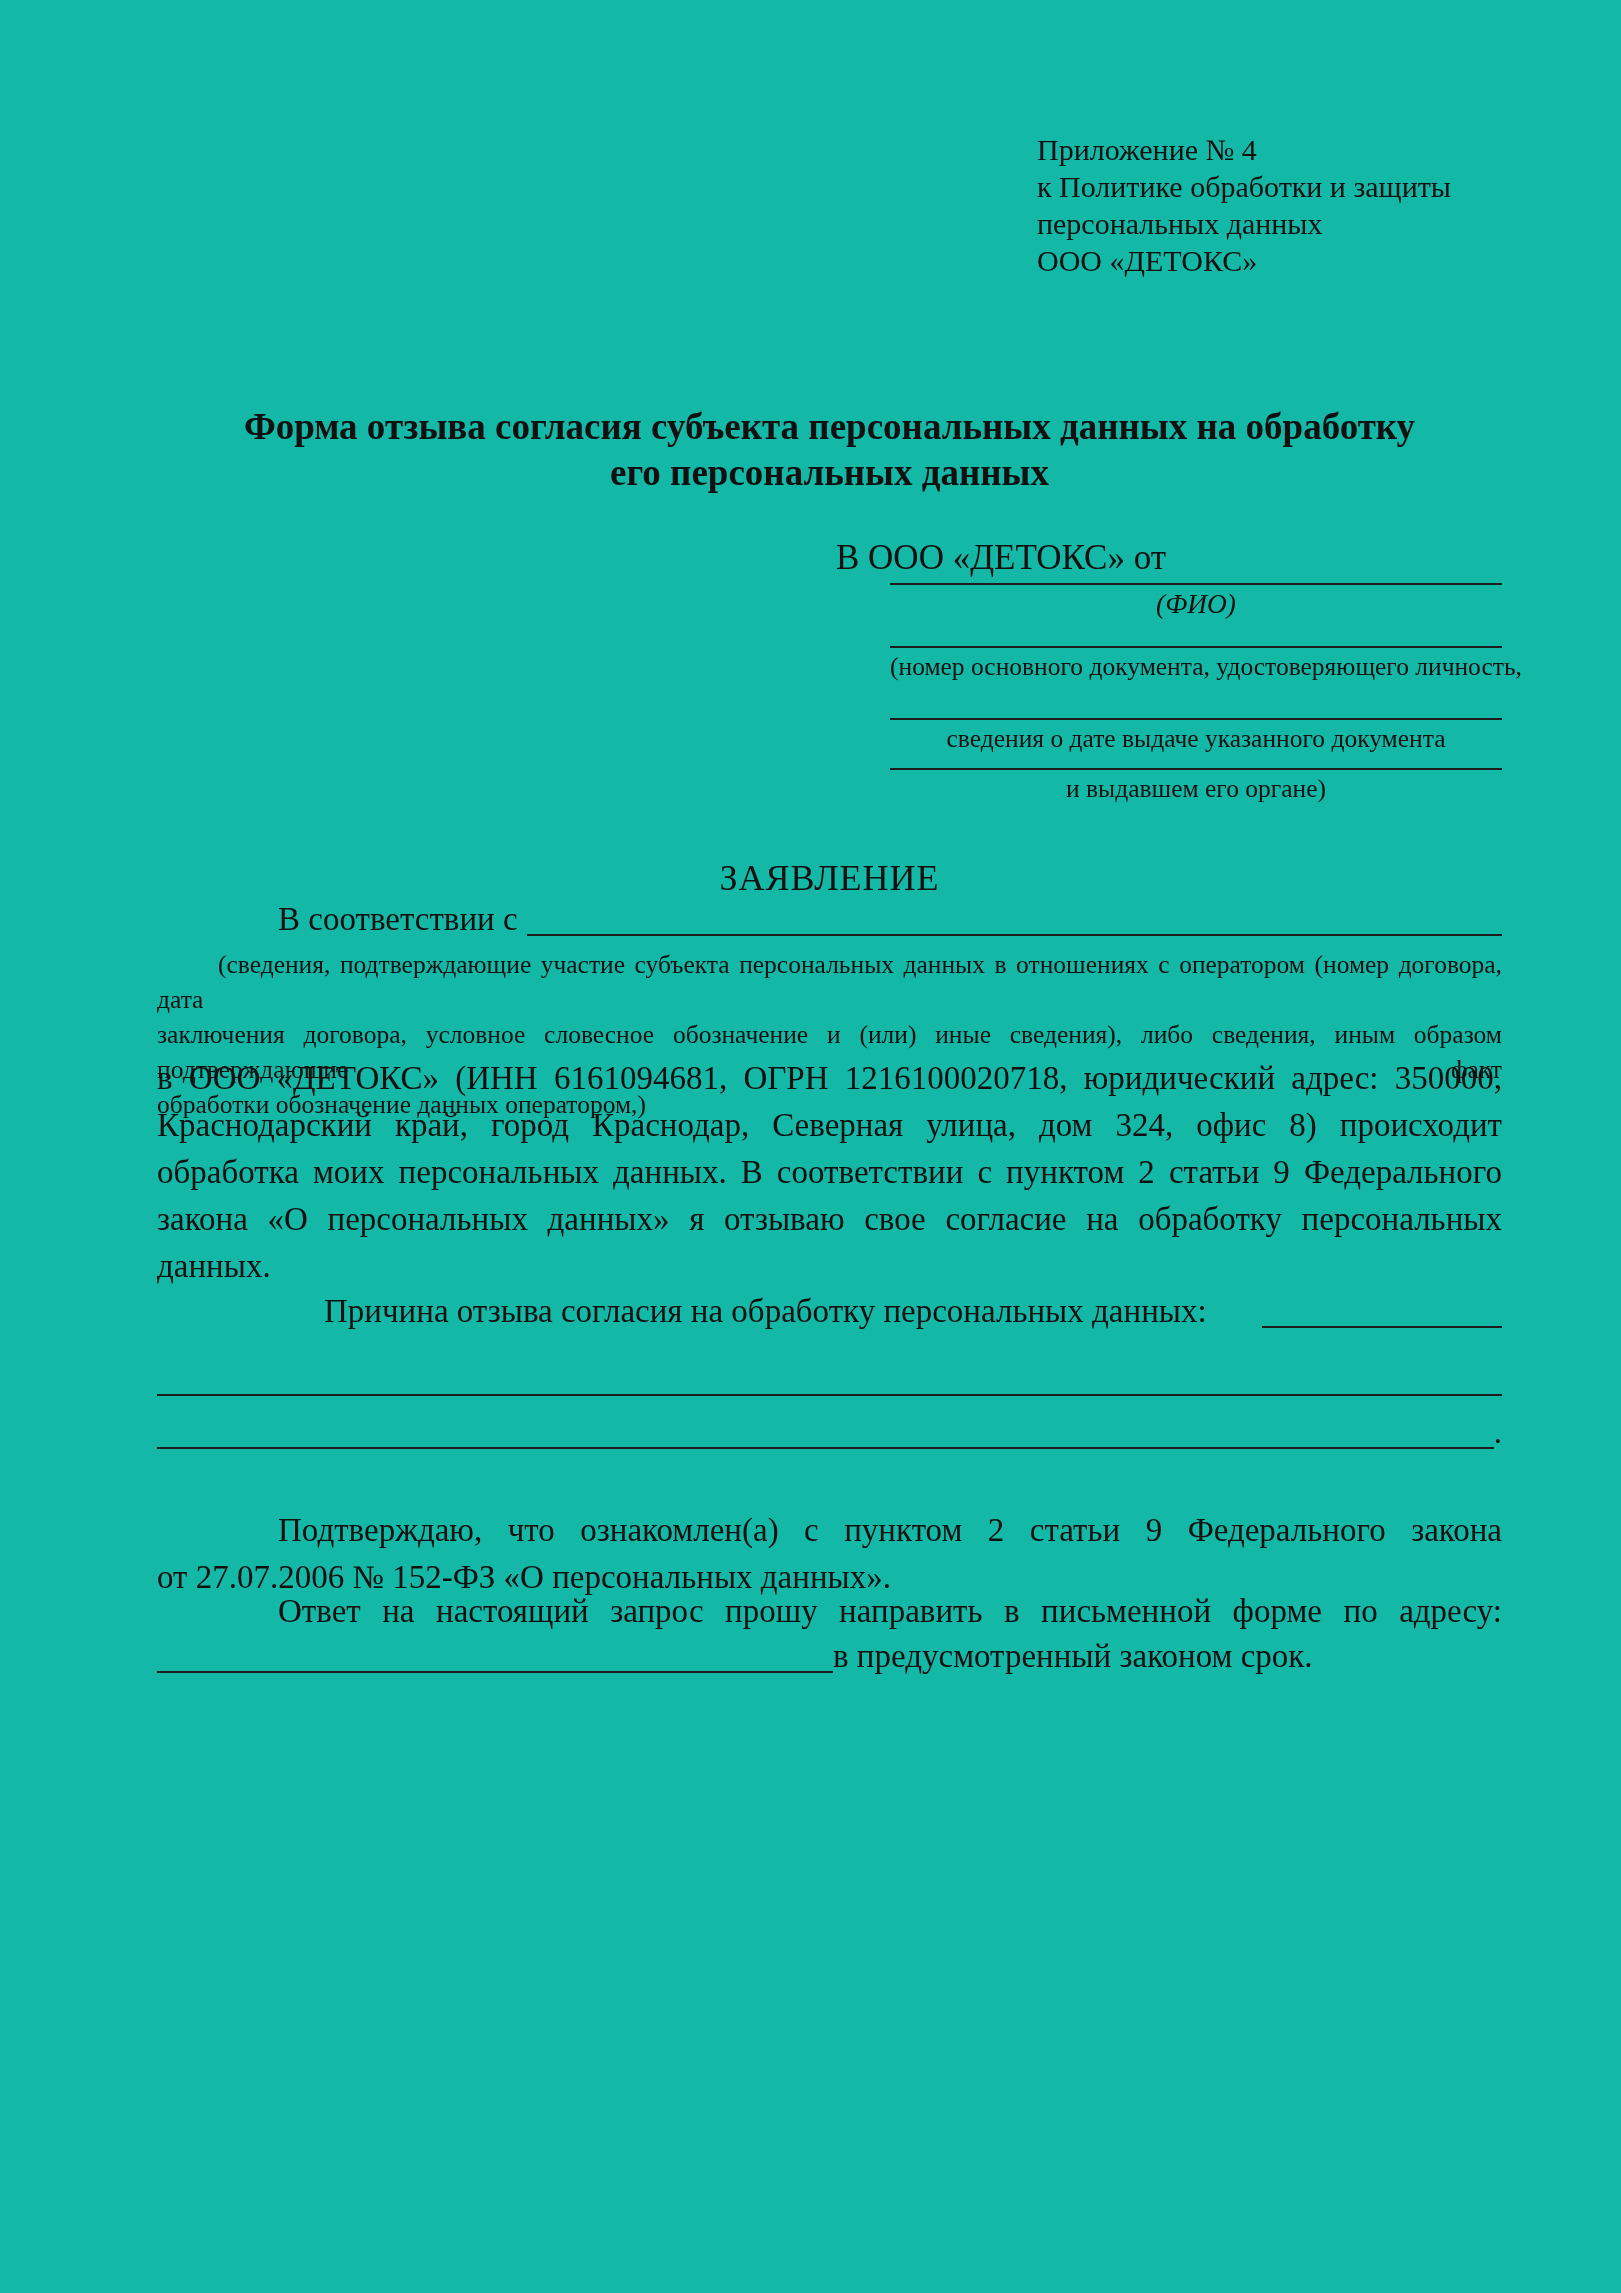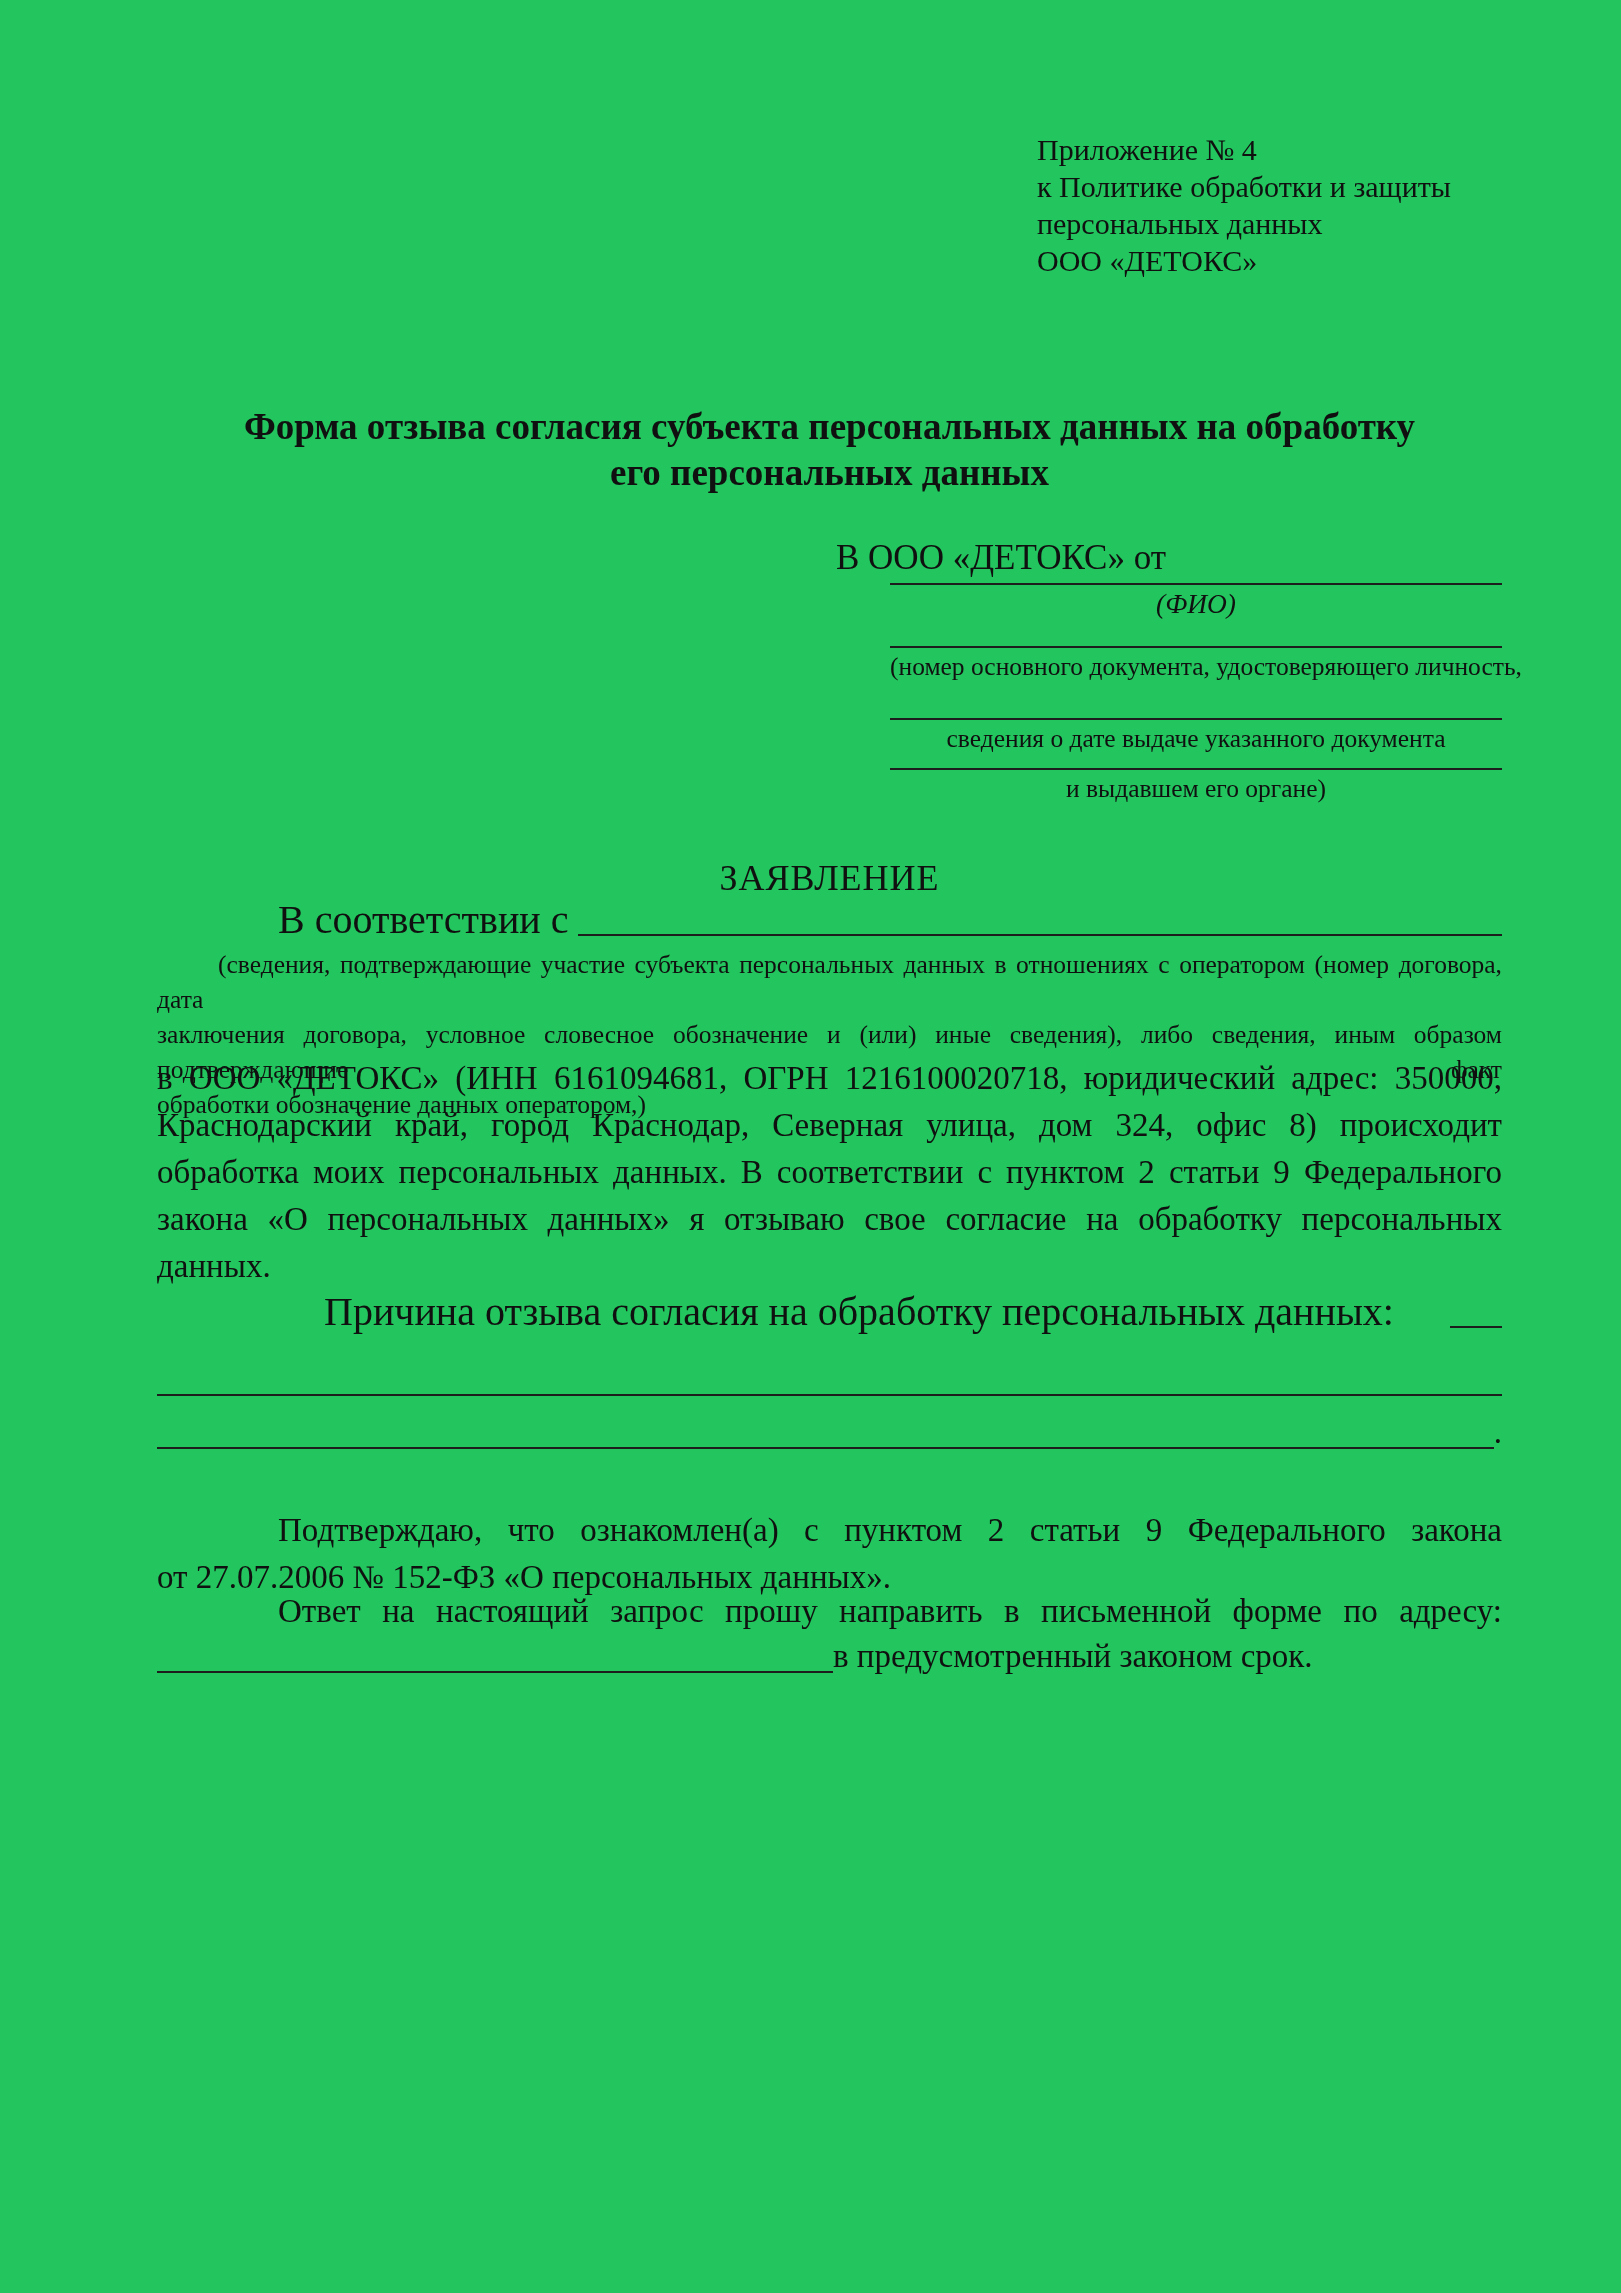--- a/index.html
+++ b/index.html
@@ -1,38 +1,38 @@
 <!DOCTYPE html>
 <html lang="ru"><head>
 <meta charset="utf-8">
 <style>
   html,body{margin:0;padding:0;background:#ffffff;}
   .page{
     position:relative;
     width:1621px;height:2294px;
-    background:#22c55e;
+    background:#14b8a6;
     color:#101010;
     font-family:"Liberation Serif","DejaVu Serif",serif;
     overflow:hidden;
   }
   .abs{position:absolute;}
   
   .header{left:1037px;top:131px;font-size:30px;line-height:37px;white-space:nowrap;}
   
   .title{left:157px;top:404px;width:1345px;text-align:center;font-weight:bold;font-size:37px;line-height:46px;}
   
   .addressee{left:836px;top:538px;font-size:35px;white-space:nowrap;}
   
   .rule{border-top:2.9px solid #1d1d1d;height:0;}
   .cap{left:890px;width:612px;text-align:center;font-size:25.5px;white-space:nowrap;}
   .cap-fio{font-size:27.4px;}
   
   .zayav{left:157px;top:857px;width:1345px;text-align:center;font-size:36px;letter-spacing:1px;}
   
-  .flexrow{left:157px;width:1345px;display:flex;font-size:40px;line-height:43px;}
+  .flexrow{left:157px;width:1345px;display:flex;font-size:33px;line-height:43px;}
   .indent{flex:0 0 121px;}
   .lbl{white-space:nowrap;padding-right:9.8px;}
   .grow-line{flex:1 1 auto;border-bottom:2.9px solid #1d1d1d;margin-bottom:4.9px;}
   
   .fineprint{left:157px;top:947px;width:1345px;font-size:25.5px;line-height:35px;}
   .fineprint .first{text-indent:61px;}
   
   .jl{text-align:justify;text-align-last:justify;}
   .body-par{left:157px;top:1055px;width:1345px;font-size:33px;line-height:47px;}
   .confirm{left:157px;top:1462px;width:1345px;font-size:33px;line-height:47px;margin-top:45px;}

